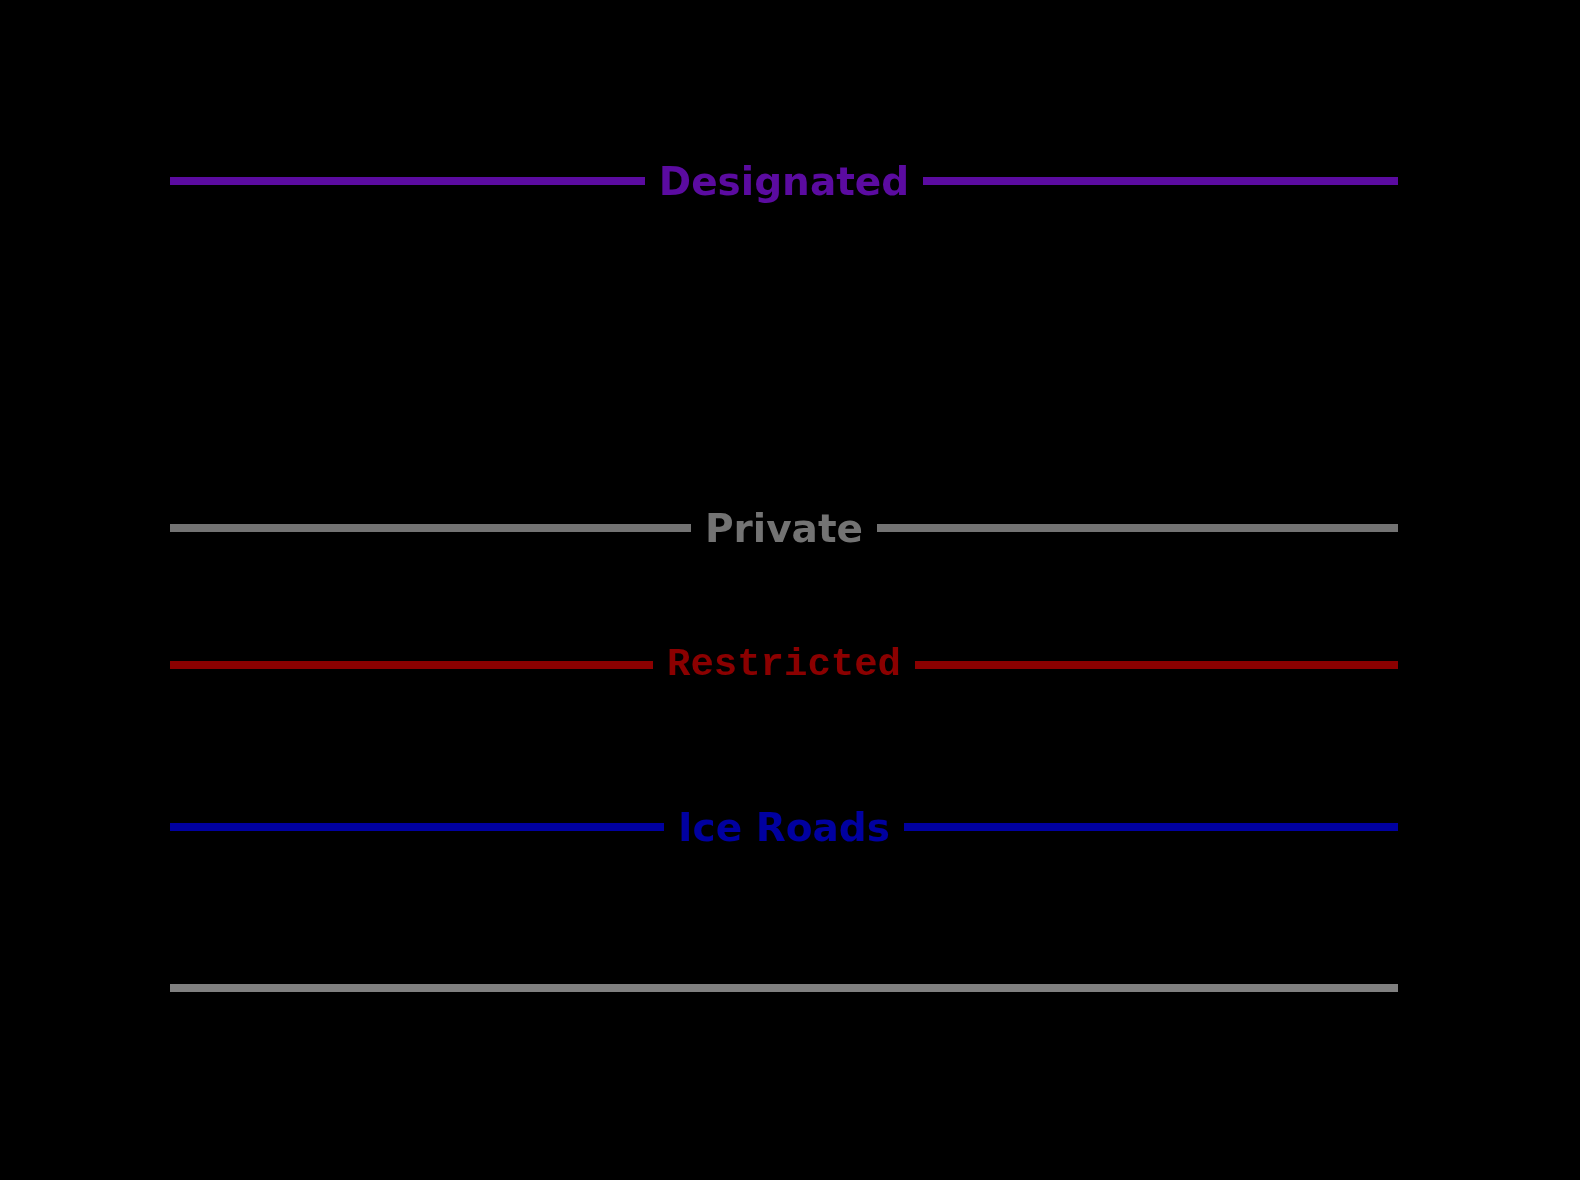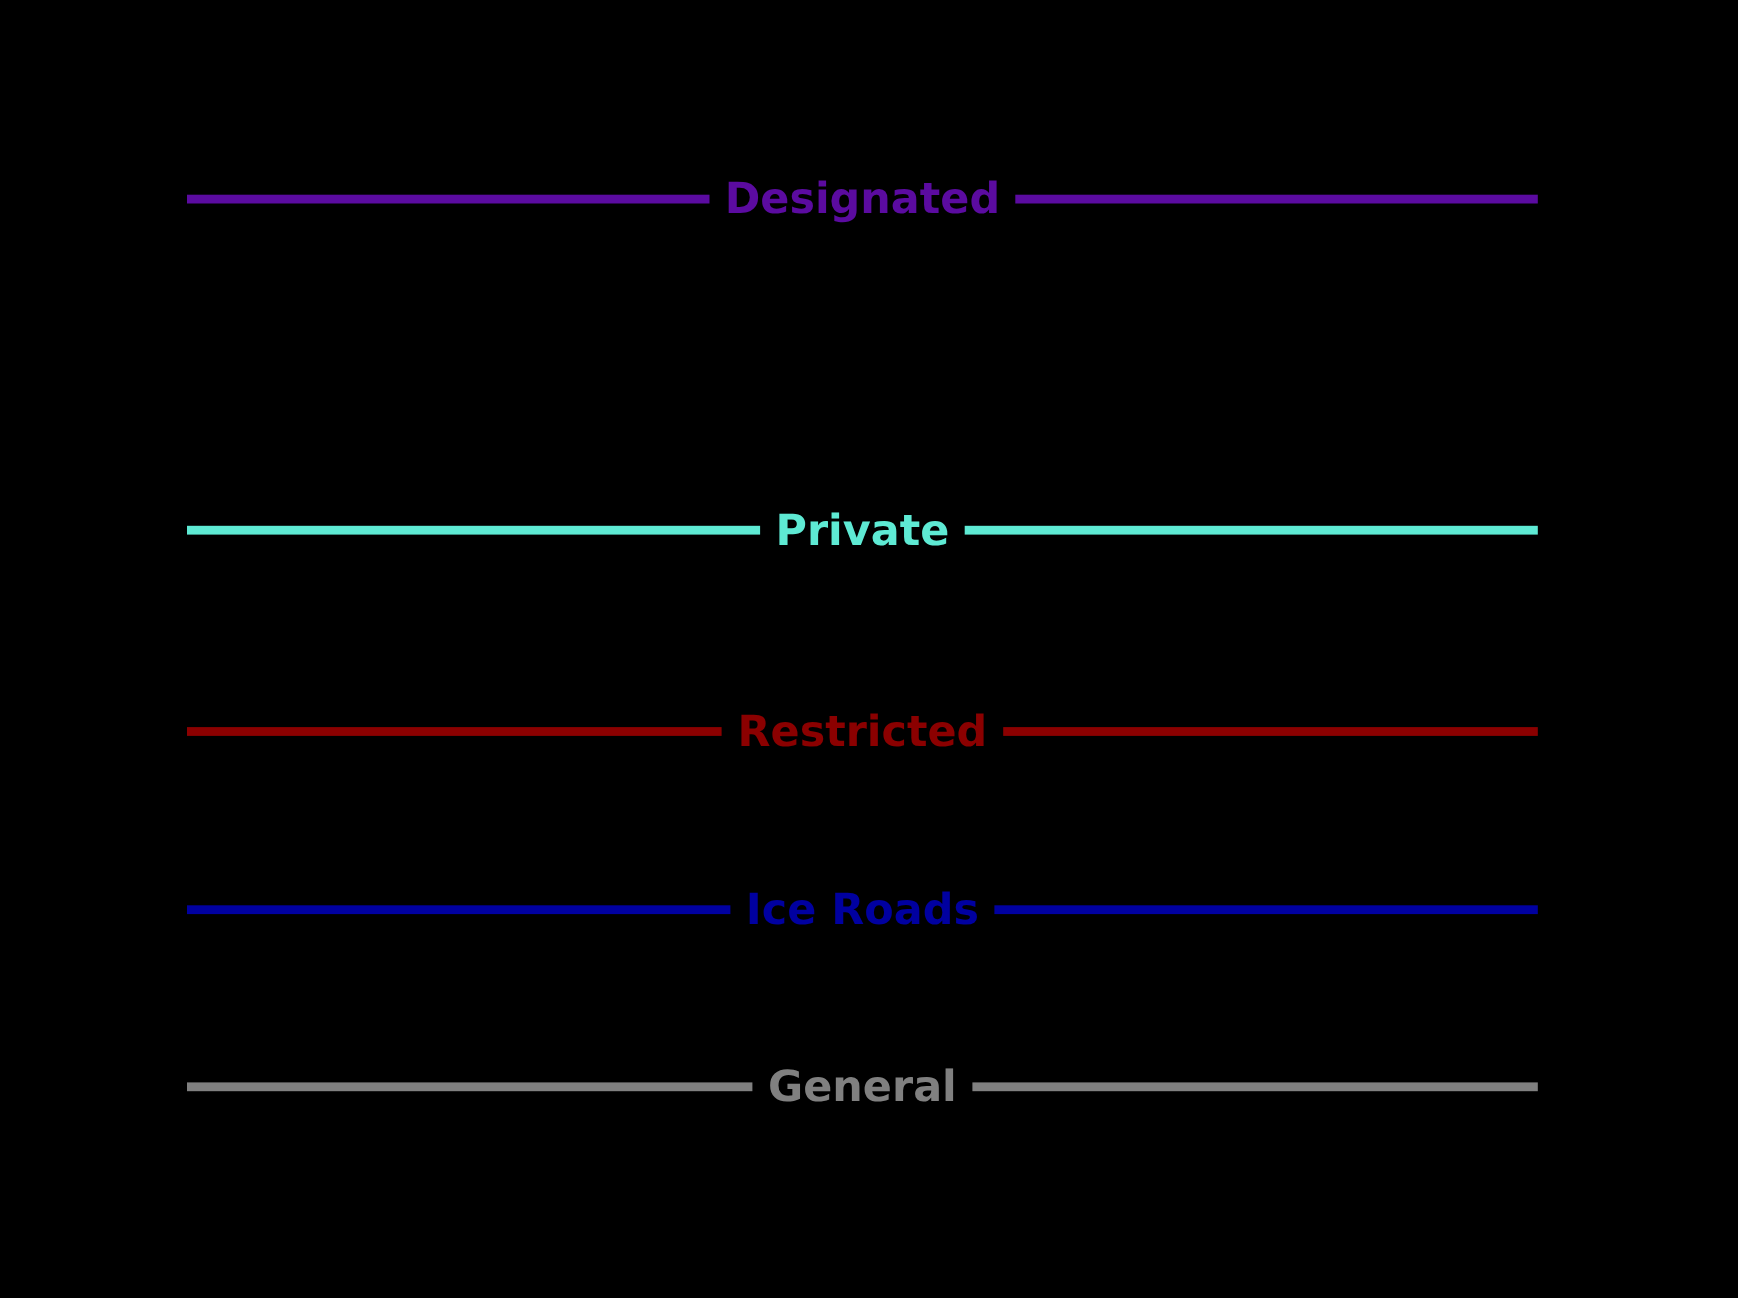--- a/index.html
+++ b/index.html
@@ -65,37 +65,36 @@
 
 <div id="canvas" style="background: rgb(0, 0, 0);">
 
   <div class="legend-row solid" style="top: 151px; color: rgb(91, 11, 160);">
     <div class="line-seg seg-left"></div>
     <div class="row-label">Designated</div>
     <div class="line-seg seg-right"></div>
   </div>
 
 
-  <div class="legend-row solid" style="top: 452px; color: #5eead4;">
+  <div class="legend-row solid" style="top: 498px; color: #737373;">
     <div class="line-seg seg-left"></div>
     <div class="row-label">Private</div>
     <div class="line-seg seg-right"></div>
   </div>
 
-  <div class="legend-row dashed" style="top: 635px; color: rgb(139, 0, 0);">
+  <div class="legend-row dashed" style="top: 635px; color: rgb(139, 0, 0); font-family: Liberation Mono, monospace;">
     <div class="line-seg seg-left"></div>
     <div class="row-label">Restricted</div>
     <div class="line-seg seg-right"></div>
   </div>
 
   <div class="legend-row dashed" style="top: 797px; color: rgb(0, 0, 160); justify-content: flex-end;">
     <div class="line-seg seg-left"></div>
     <div class="row-label">Ice Roads</div>
     <div class="line-seg seg-right"></div>
   </div>
 
   <div class="legend-row solid" style="top: 958px; color: rgb(128, 128, 128);">
     <div class="line-seg seg-left"></div>
-    <div class="row-label">General</div>
     <div class="line-seg seg-right"></div>
   </div>
 
 </div>
 
 </body></html>

